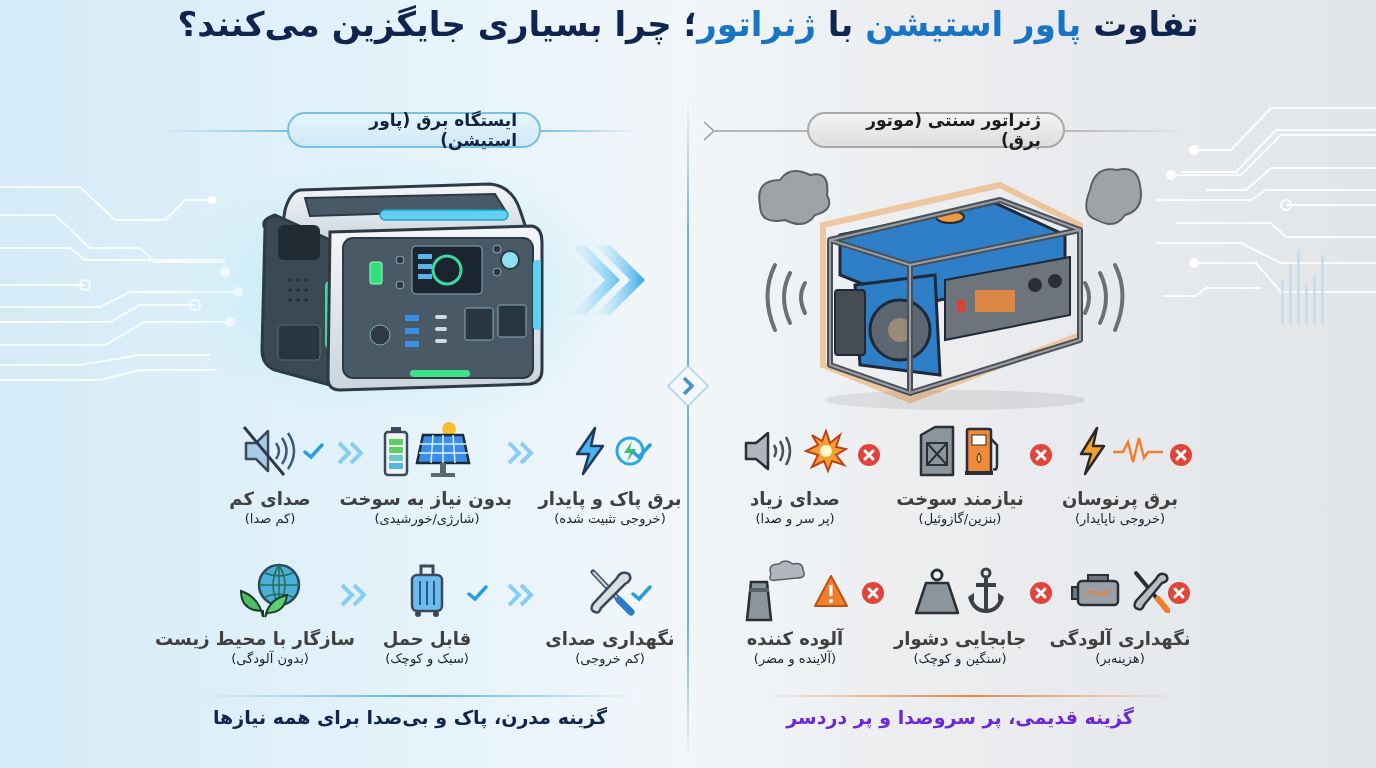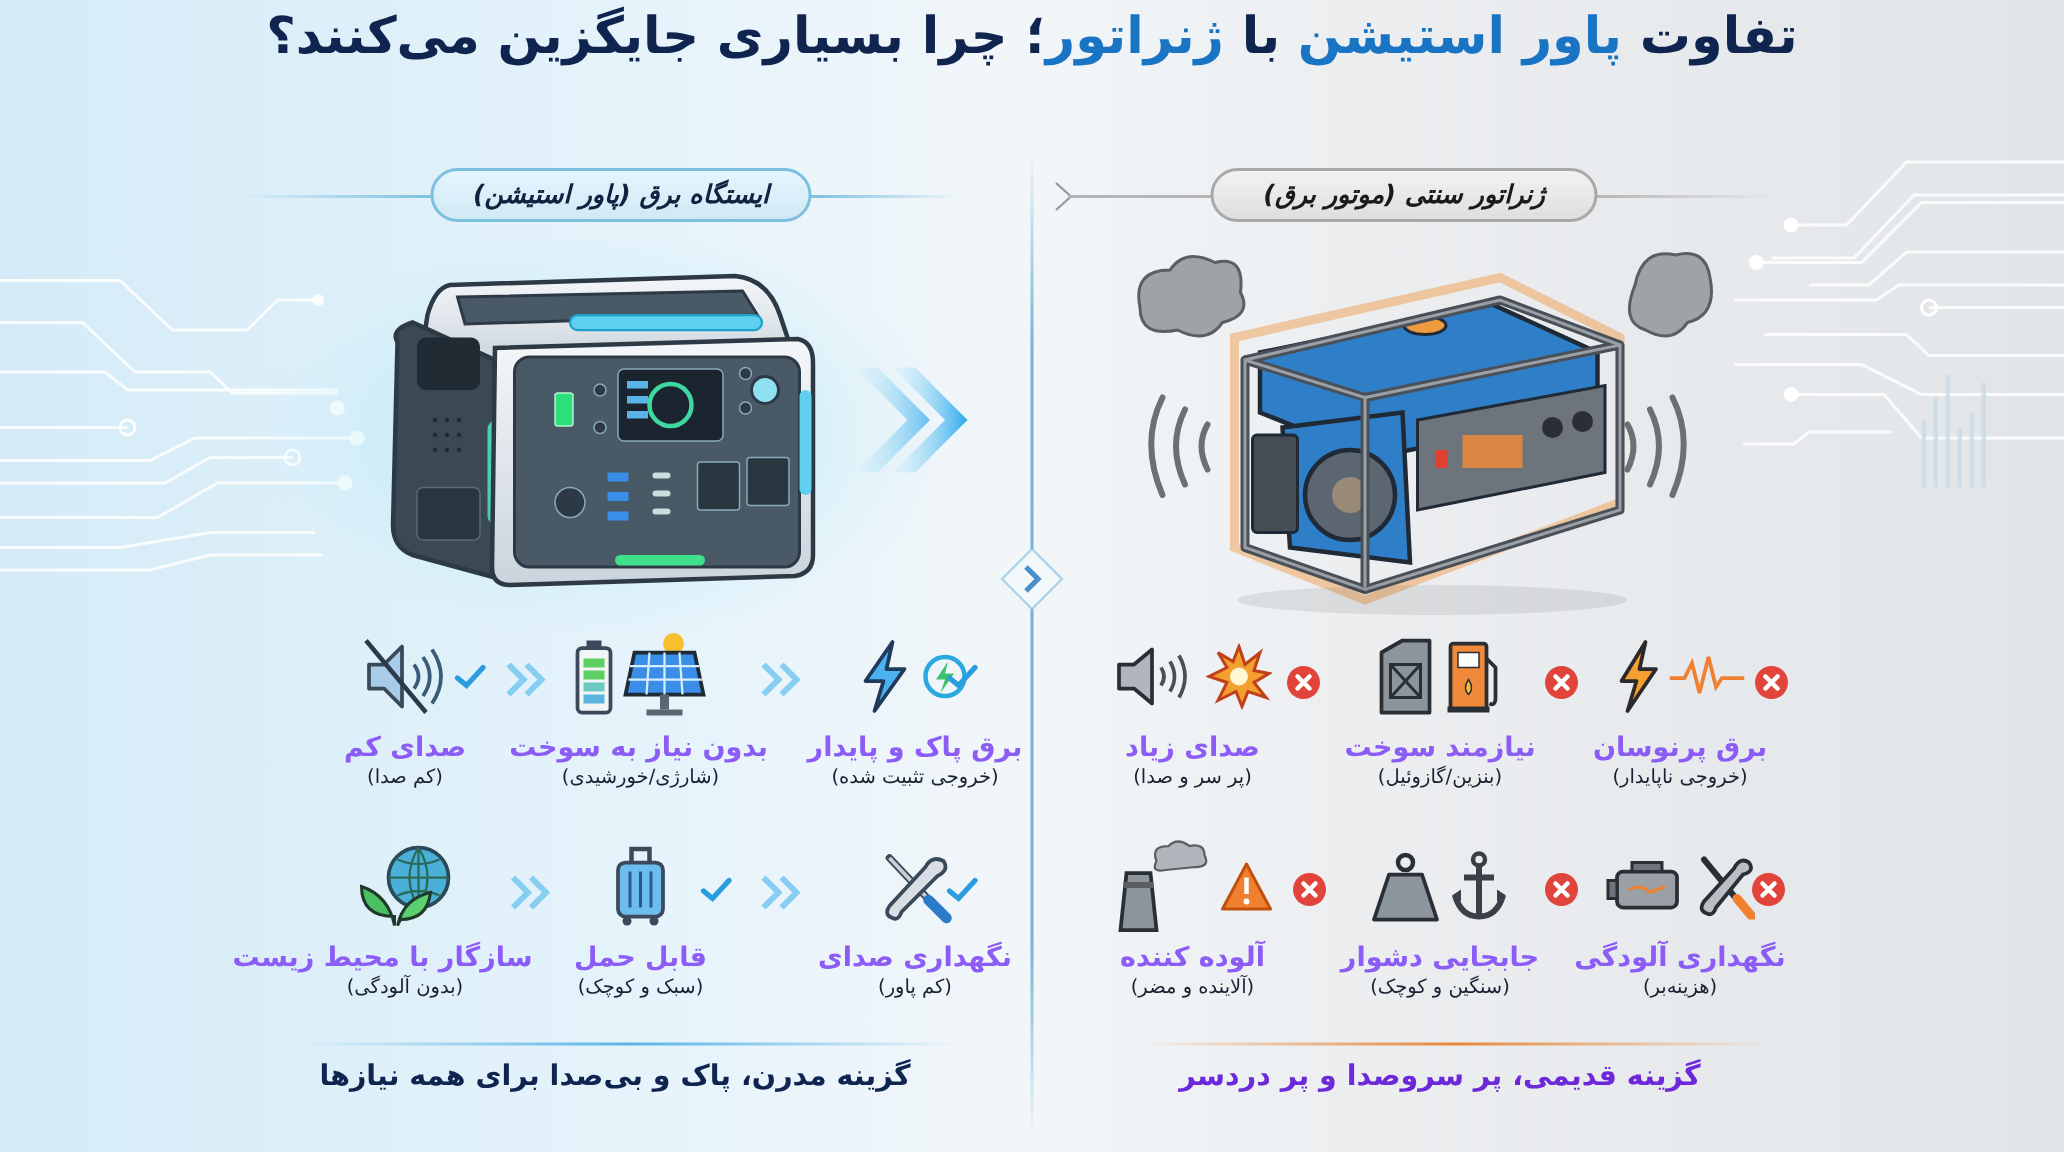--- a/index.html
+++ b/index.html
@@ -29,21 +29,21 @@
     position: absolute; left: 687px; top: 100px; width: 2px; height: 660px;
     background: linear-gradient(180deg, rgba(90,170,210,0) 0%, #6fb4d8 20%, #6fb4d8 80%, rgba(90,170,210,0) 100%);
   }
   .divider-chevron {
     position: absolute; left: 664px; top: 366px; width: 48px; height: 40px;
   }
 
   .header-pill {
     position: absolute; top: 112px; height: 36px; border-radius: 20px;
     display: flex; align-items: center; justify-content: center;
-    font-size: 17px; font-weight: bold; padding: 0 22px; font-style: italic;
+    font-size: 17px; font-weight: bold; padding: 0 22px;
   }
   .pill-left {
     left: 287px; width: 254px;
     background: linear-gradient(180deg, #e6f5fc, #cfe9f6);
     border: 2px solid #7cc0e0; color: #10223f;
   }
   .pill-right {
     left: 807px; width: 258px;
     background: linear-gradient(180deg, #f2f2f2, #dedede);
     border: 2px solid #a8a8a8; color: #1a1a1a;
@@ -57,21 +57,21 @@
   .big-arrows { position: absolute; left: 560px; top: 240px; width: 90px; height: 80px; }
 
   .feature {
     position: absolute; width: 170px; text-align: center;
   }
   .feature .icons {
     height: 62px; display: flex; align-items: center; justify-content: center; gap: 6px;
     direction: ltr;
   }
   .feature .ftitle {
-    font-size: 18px; font-weight: bold; color: #8b5cf6; margin-top: 6px; white-space: nowrap;
+    font-size: 18px; font-weight: bold; color: #404040; margin-top: 6px; white-space: nowrap;
   }
   .feature .fsub {
     font-size: 13px; color: #1a2233; margin-top: 2px; white-space: nowrap;
   }
   .mark { position: absolute; width: 22px; height: 22px; }
   .chev { position: absolute; width: 32px; height: 26px; }
 
   .bottom-line { position: absolute; top: 695px; height: 2px; }
   .bottom-text {
     position: absolute; top: 706px; font-size: 19px; font-weight: bold; text-align: center;
@@ -330,21 +330,21 @@
 <div class="feature" style="left:525px;top:560px;">
   <div class="icons">
     <svg width="50" height="50" viewBox="0 0 50 50">
         <path d="M8 6 L42 42" stroke="#3a4a5a" stroke-width="5" stroke-linecap="round"></path>
         <path d="M8 6 L42 42" stroke="#c8d0d8" stroke-width="2.5"></path>
         <path d="M34 34 L46 46" stroke="#2a7ac8" stroke-width="7" stroke-linecap="round"></path>
         <path d="M44 8 Q36 4 32 12 L8 38 Q4 44 10 46 Q14 48 16 42 L40 18 Q48 14 44 8 Z" fill="#d8dee4" stroke="#3a4a5a" stroke-width="2.5"></path>
       </svg>
   </div>
   <div class="ftitle">نگهداری صدای</div>
-  <div class="fsub">(کم پاور)</div>
+  <div class="fsub">(کم خروجی)</div>
 </div>
 <svg class="mark" style="left:630px;top:582px;" viewBox="0 0 22 22">
     <path d="M3 12 L9 17 L20 5" stroke="#2a9de0" stroke-width="3.5" fill="none" stroke-linecap="round"></path>
   </svg>
 <svg class="chev" style="left:505px;top:582px;" viewBox="0 0 32 26">
     <path d="M4 3 L14 13 L4 23 M16 3 L26 13 L16 23" stroke="#6ec4f0" stroke-width="4" fill="none" opacity="0.8"></path>
   </svg>
 
 <div class="feature" style="left:342px;top:560px;">
   <div class="icons">

